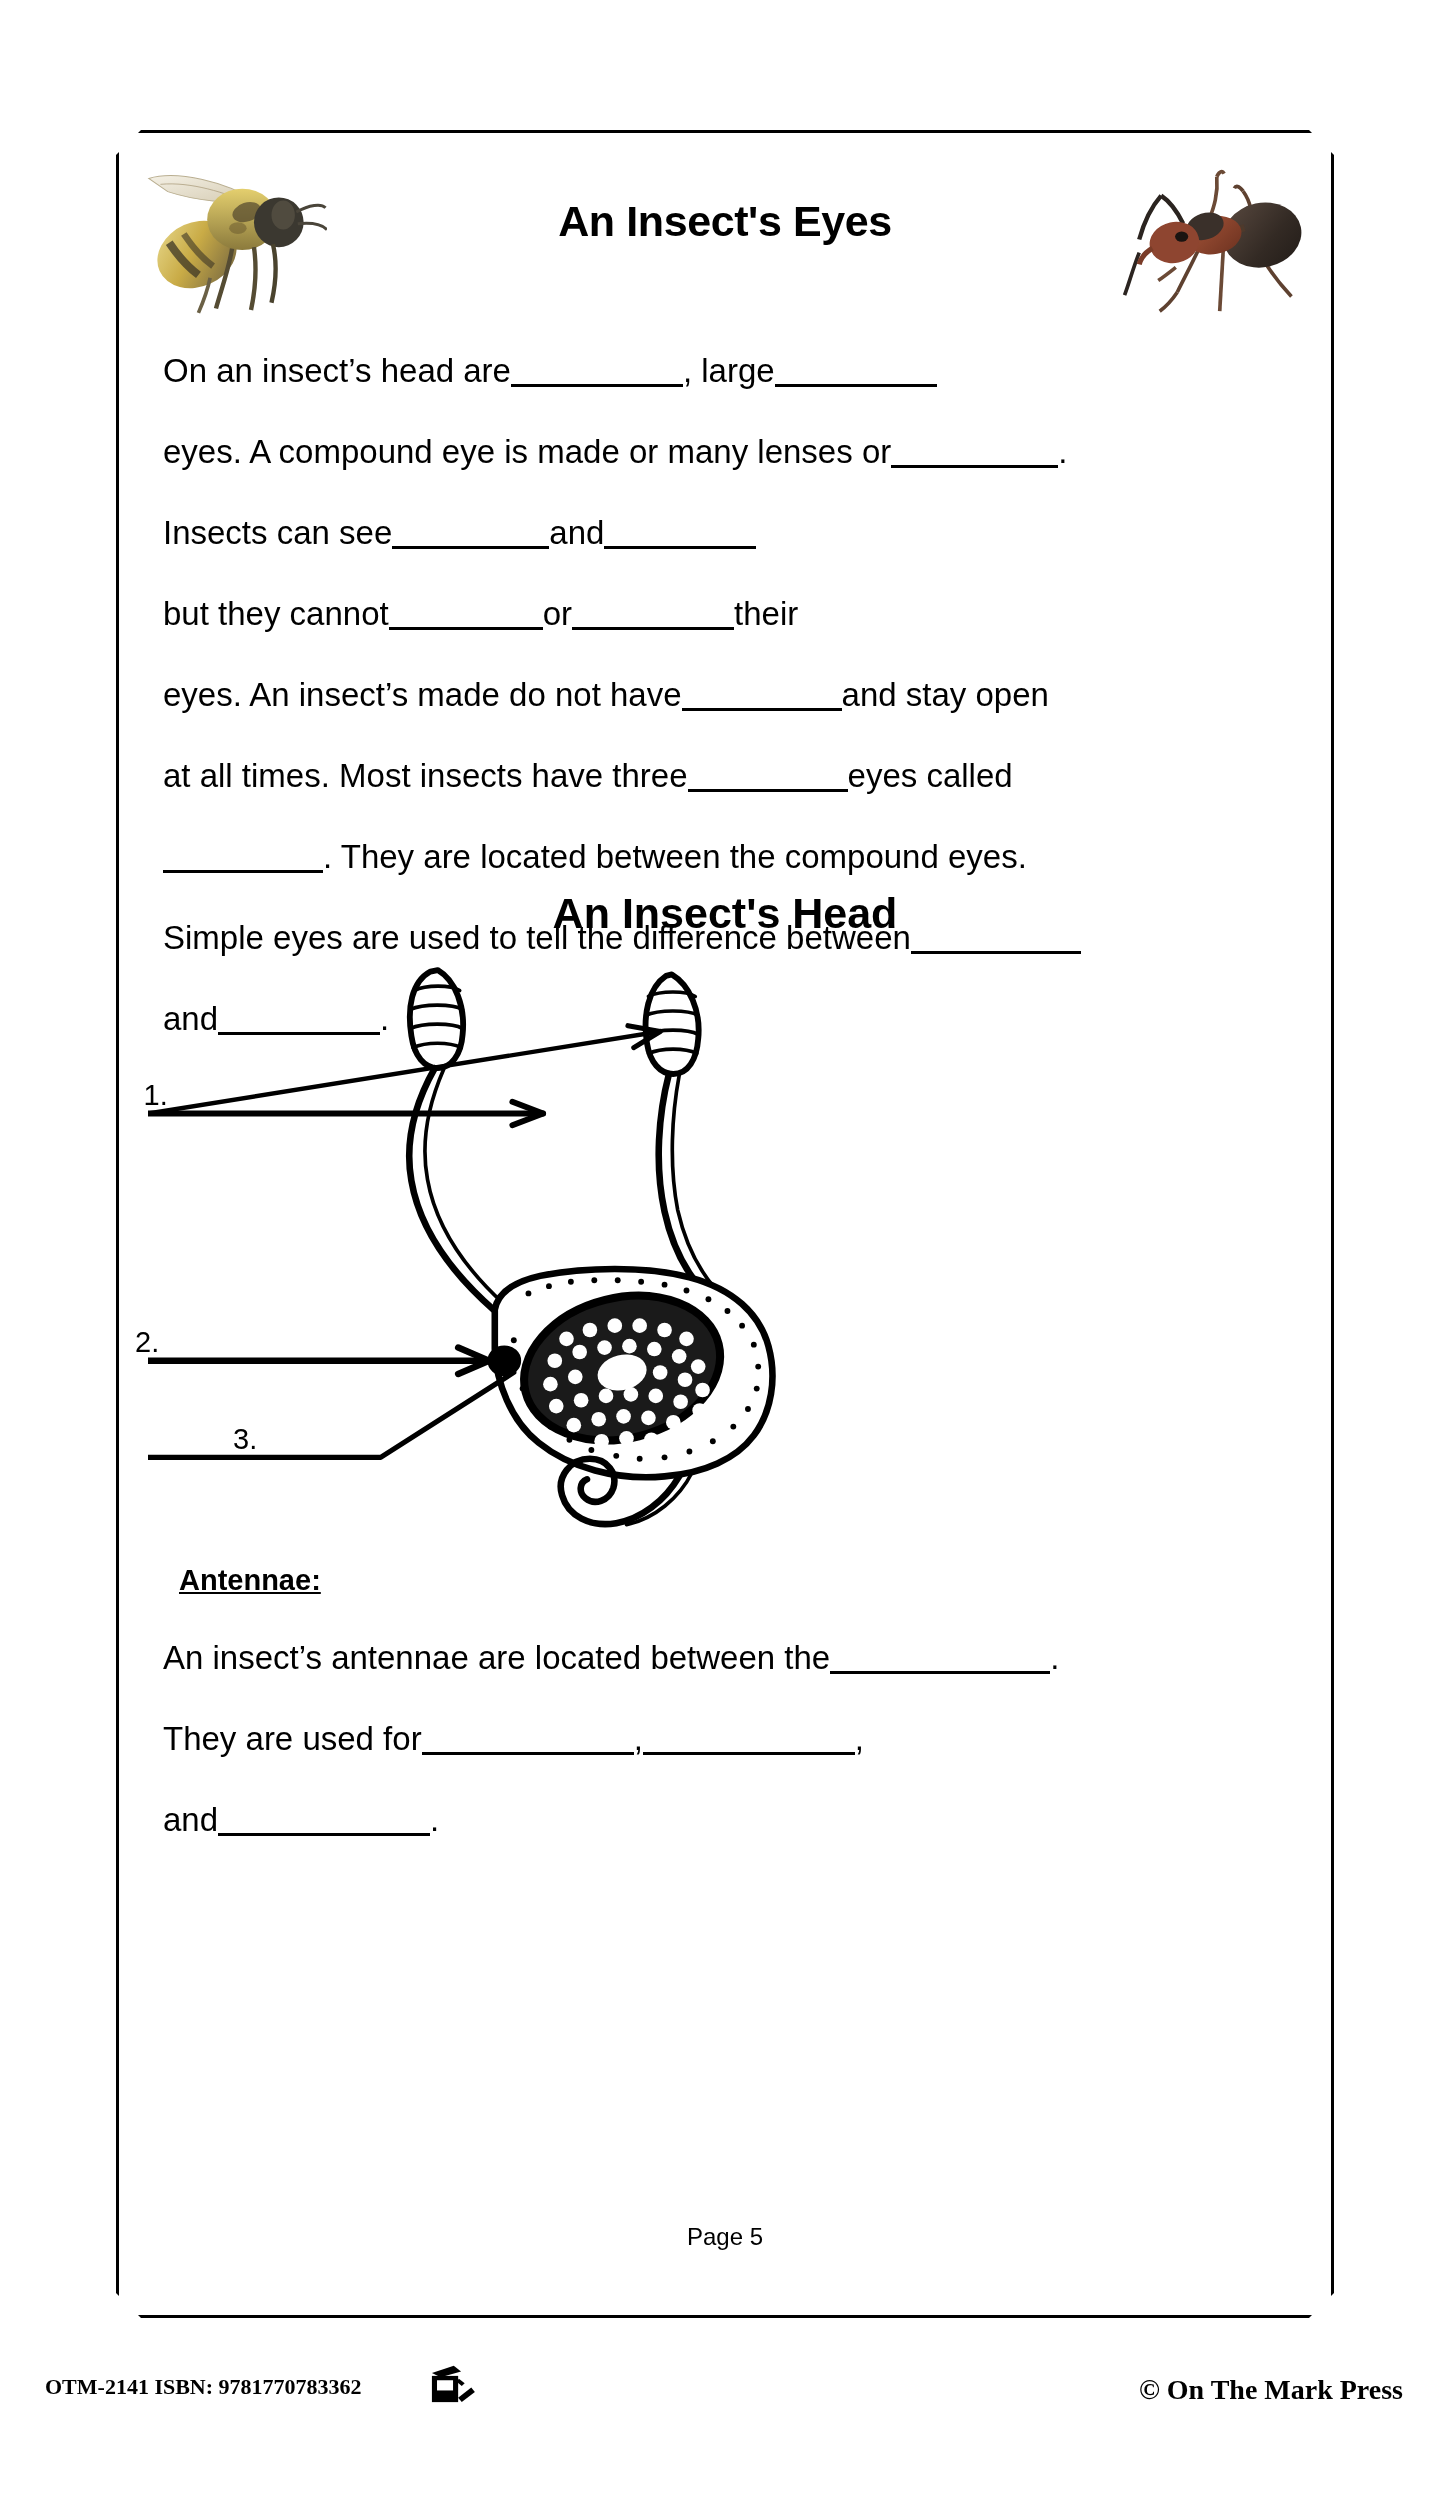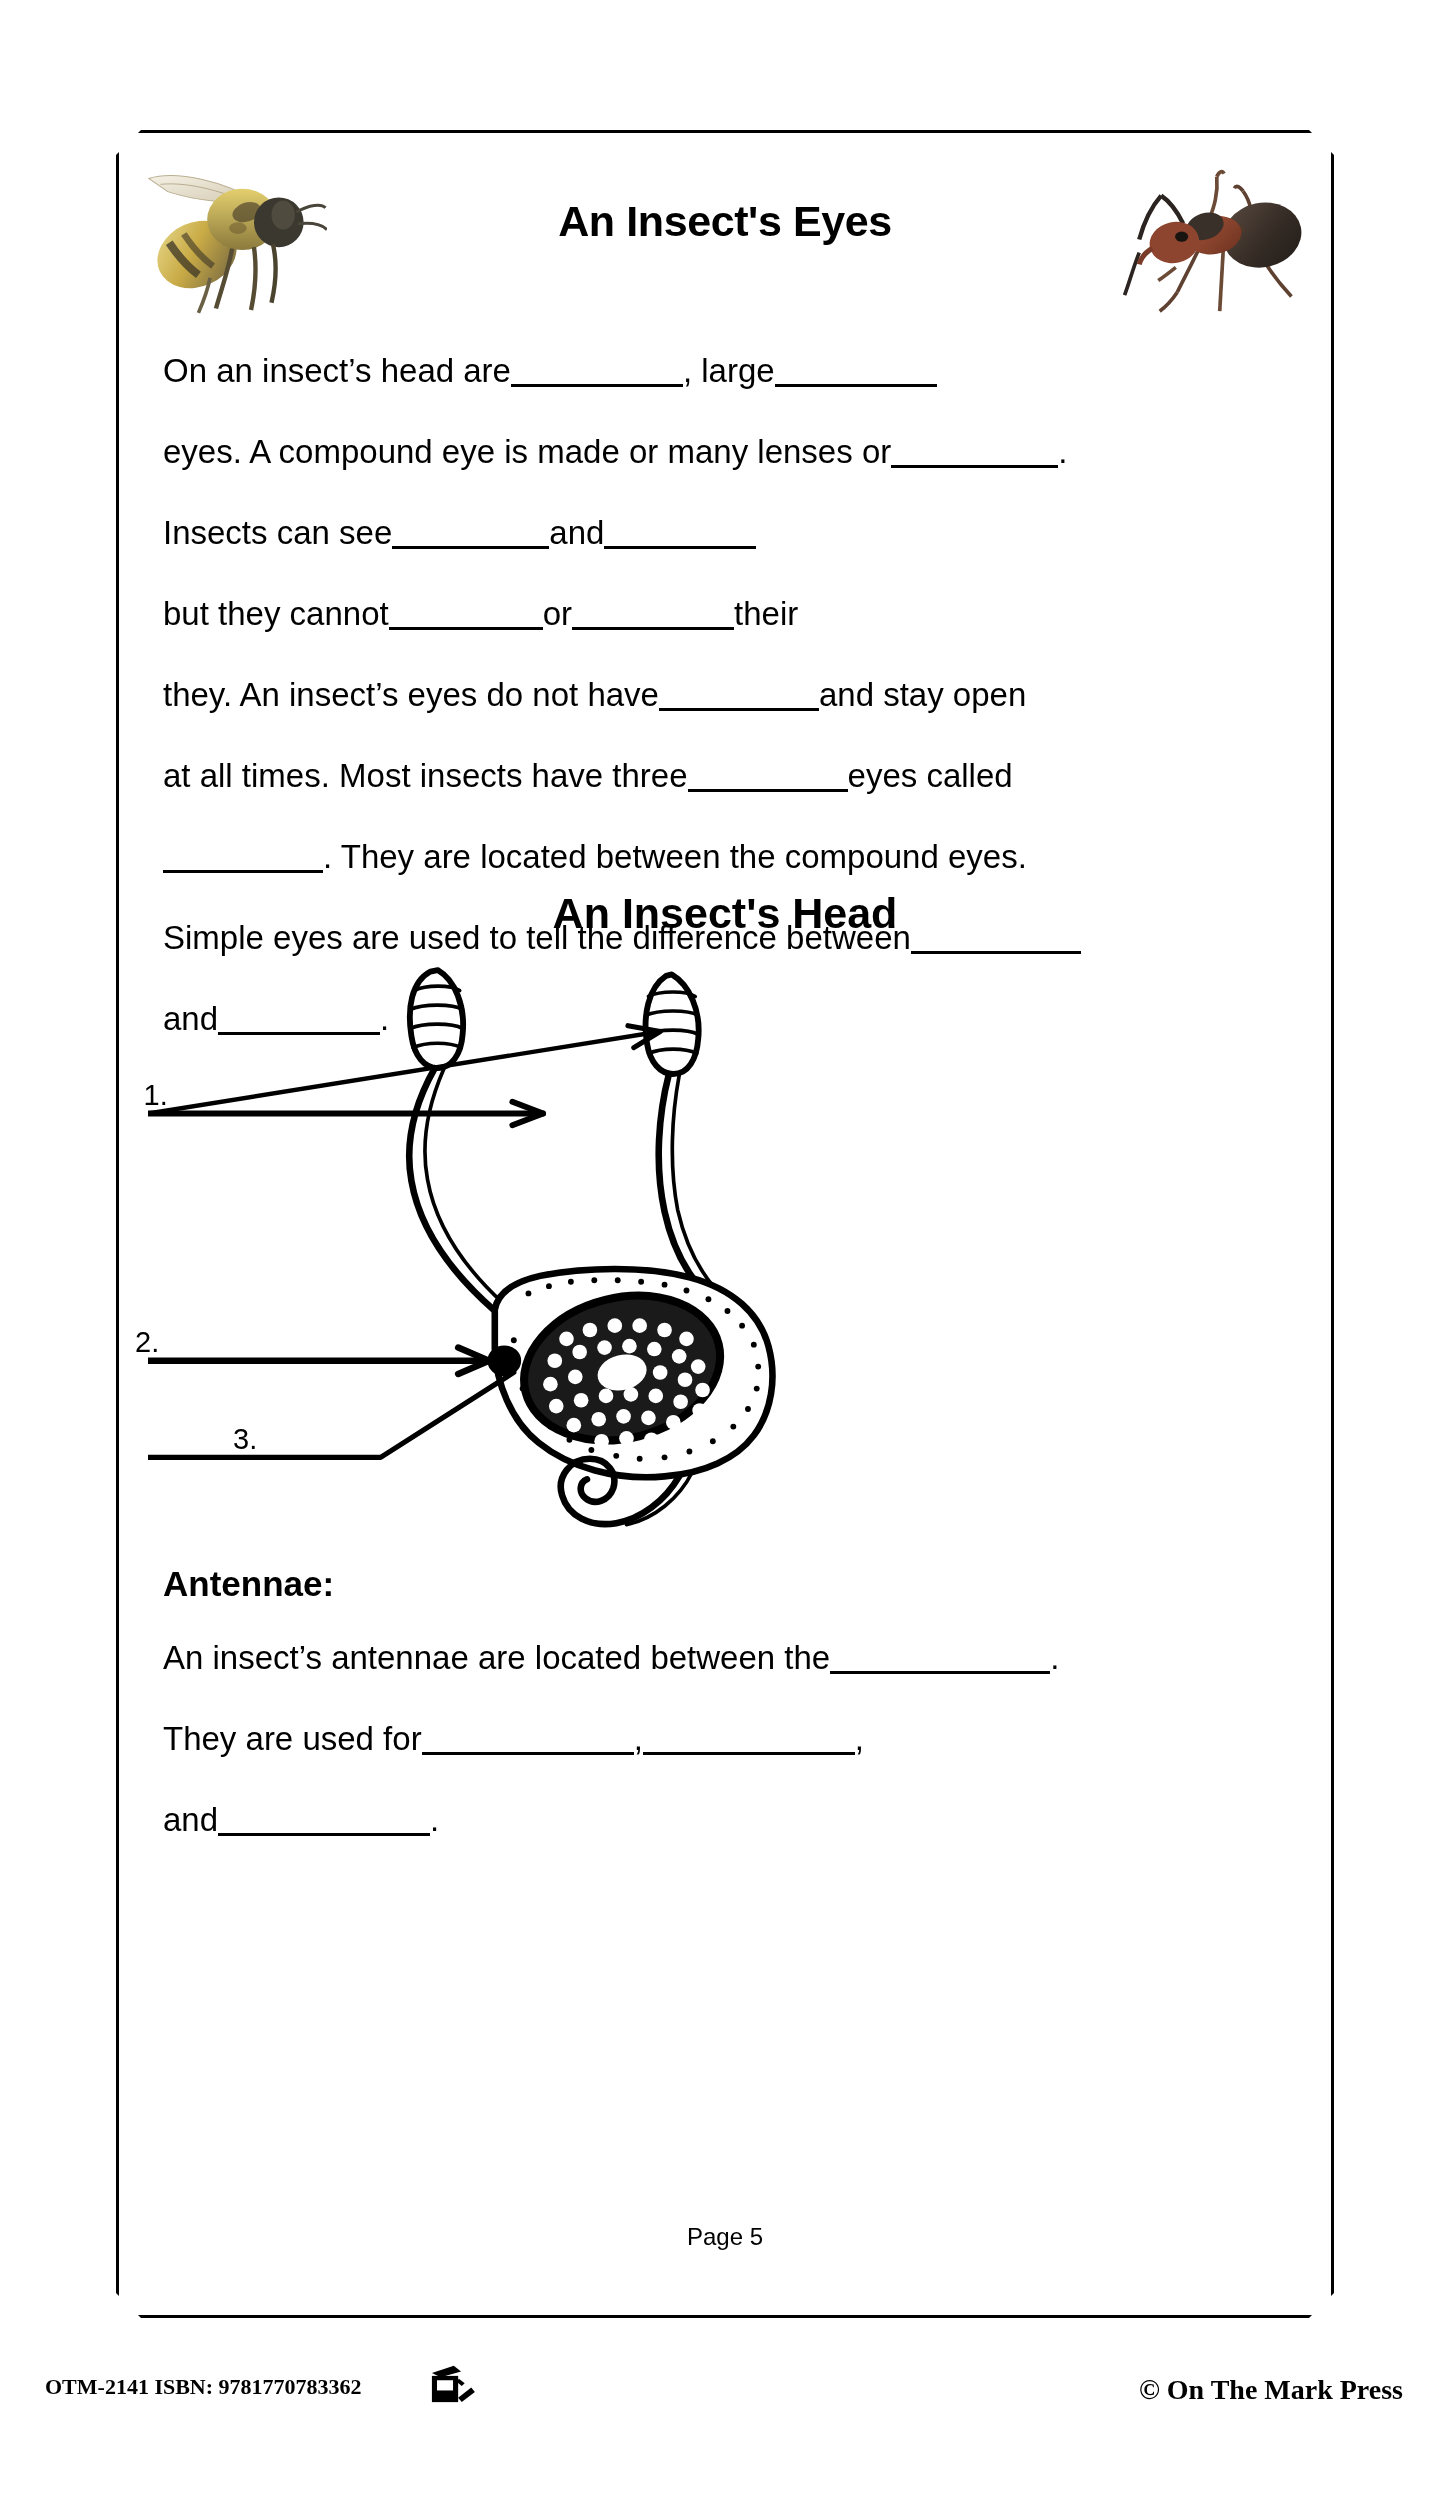--- a/index.html
+++ b/index.html
@@ -117,24 +117,25 @@
   #head-diagram svg { display: block; }
   .dlabel {
     position: absolute;
     font-size: 29px;
     font-family: "Liberation Sans", sans-serif;
   }
 
   
   #antennae-heading {
     position: absolute;
-    left: 44px;
+    left: 60px;
     top: 1431px;
-    font-size: 35px;
+    font-size: 29px;
     font-weight: bold;
+    text-decoration: underline;
   }
   #antennae-body {
     position: absolute;
     left: 44px;
     top: 1504px;
     width: 1142px;
   }
 
   
   #page-marker {
@@ -300,21 +301,21 @@
         <span class="blank" style="width: 152px;"></span>
       </div>
       <div class="txt-line">
         <span class="word">but they cannot </span>
         <span class="blank" style="width: 154px;"></span>
         <span class="word"> or </span>
         <span class="blank" style="width: 162px;"></span>
         <span class="word"> their</span>
       </div>
       <div class="txt-line">
-        <span class="word">they. An insect’s eyes do not have </span>
+        <span class="word">eyes. An insect’s made do not have </span>
         <span class="blank" style="width: 160px;"></span>
         <span class="word"> and stay open</span>
       </div>
       <div class="txt-line">
         <span class="word">at all times. Most insects have three </span>
         <span class="blank" style="width: 160px;"></span>
         <span class="word"> eyes called</span>
       </div>
       <div class="txt-line">
         <span class="blank" style="width: 160px;"></span>

